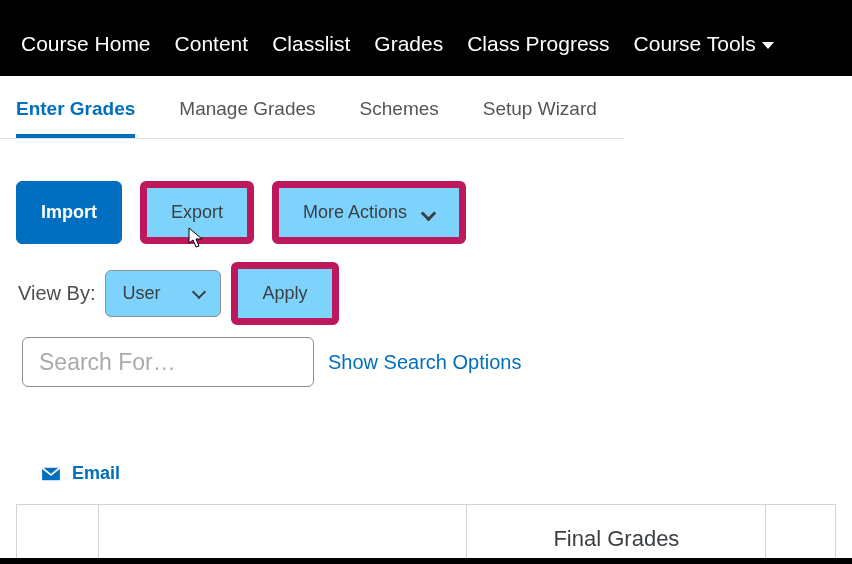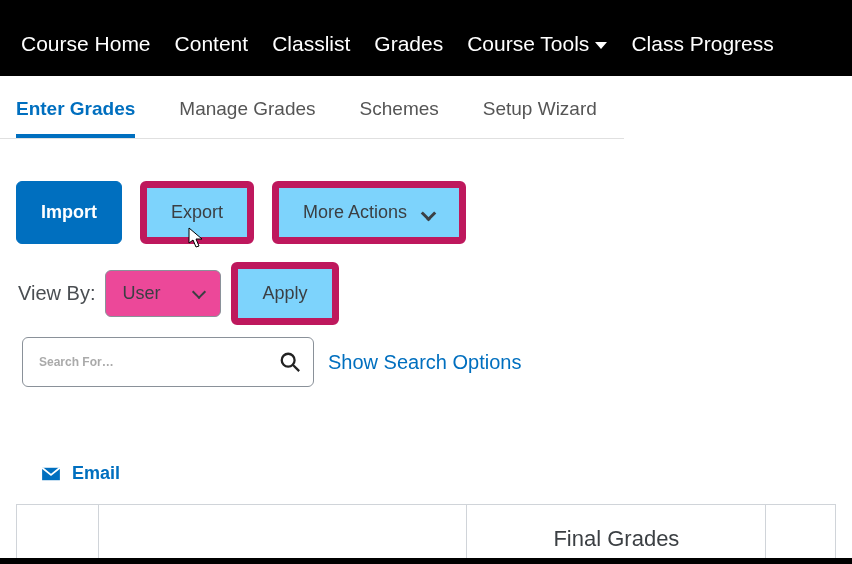--- a/index.html
+++ b/index.html
@@ -115,21 +115,21 @@
   .select {
     border: 1px solid #8a9199;
     border-radius: 6px;
     padding: 12px 16px;
     font-size: 18px;
     color: #3b3f43;
     display: flex;
     align-items: center;
     gap: 34px;
     cursor: pointer;
-    background: #ec4899;
+    background: #7dd3fc;
   }
   .select-chevron {
     display: inline-block;
     width: 10px;
     height: 10px;
     border-right: 2px solid #3b3f43;
     border-bottom: 2px solid #3b3f43;
     transform: rotate(45deg);
     margin-top: -4px;
   }
@@ -148,25 +148,24 @@
     display: flex;
     align-items: center;
     padding: 0 12px 0 16px;
     width: 292px;
     height: 50px;
     background: #fff;
   }
   .search-input {
     border: none;
     outline: none;
-    font-size: 12px;
+    font-size: 23px;
     color: #888;
     flex: 1;
     background: transparent;
-    font-weight: bold;
   }
   .search-input::placeholder { color: #aaa; }
   .search-icon {
     width: 22px;
     height: 22px;
   }
   .link {
     color: #006fbf;
     font-size: 20px;
     cursor: pointer;
@@ -232,26 +231,26 @@
   <div class="navbar-item">
       <span>Content</span>
     </div>
   <div class="navbar-item">
       <span>Classlist</span>
     </div>
   <div class="navbar-item">
       <span>Grades</span>
     </div>
   <div class="navbar-item">
+      <span>Class Progress</span>
+    </div>
+  <div class="navbar-item">
     <span>Course Tools</span>
     <span class="chevron-down"></span>
   </div>
-  <div class="navbar-item">
-      <span>Class Progress</span>
-    </div>
 </nav>
 
 <div class="subnav">
   <div class="subnav-item active">Enter Grades</div>
   <div class="subnav-item">Manage Grades</div>
   <div class="subnav-item">Schemes</div>
   <div class="subnav-item">Setup Wizard</div>
 </div>
 
 <div class="toolbar">

